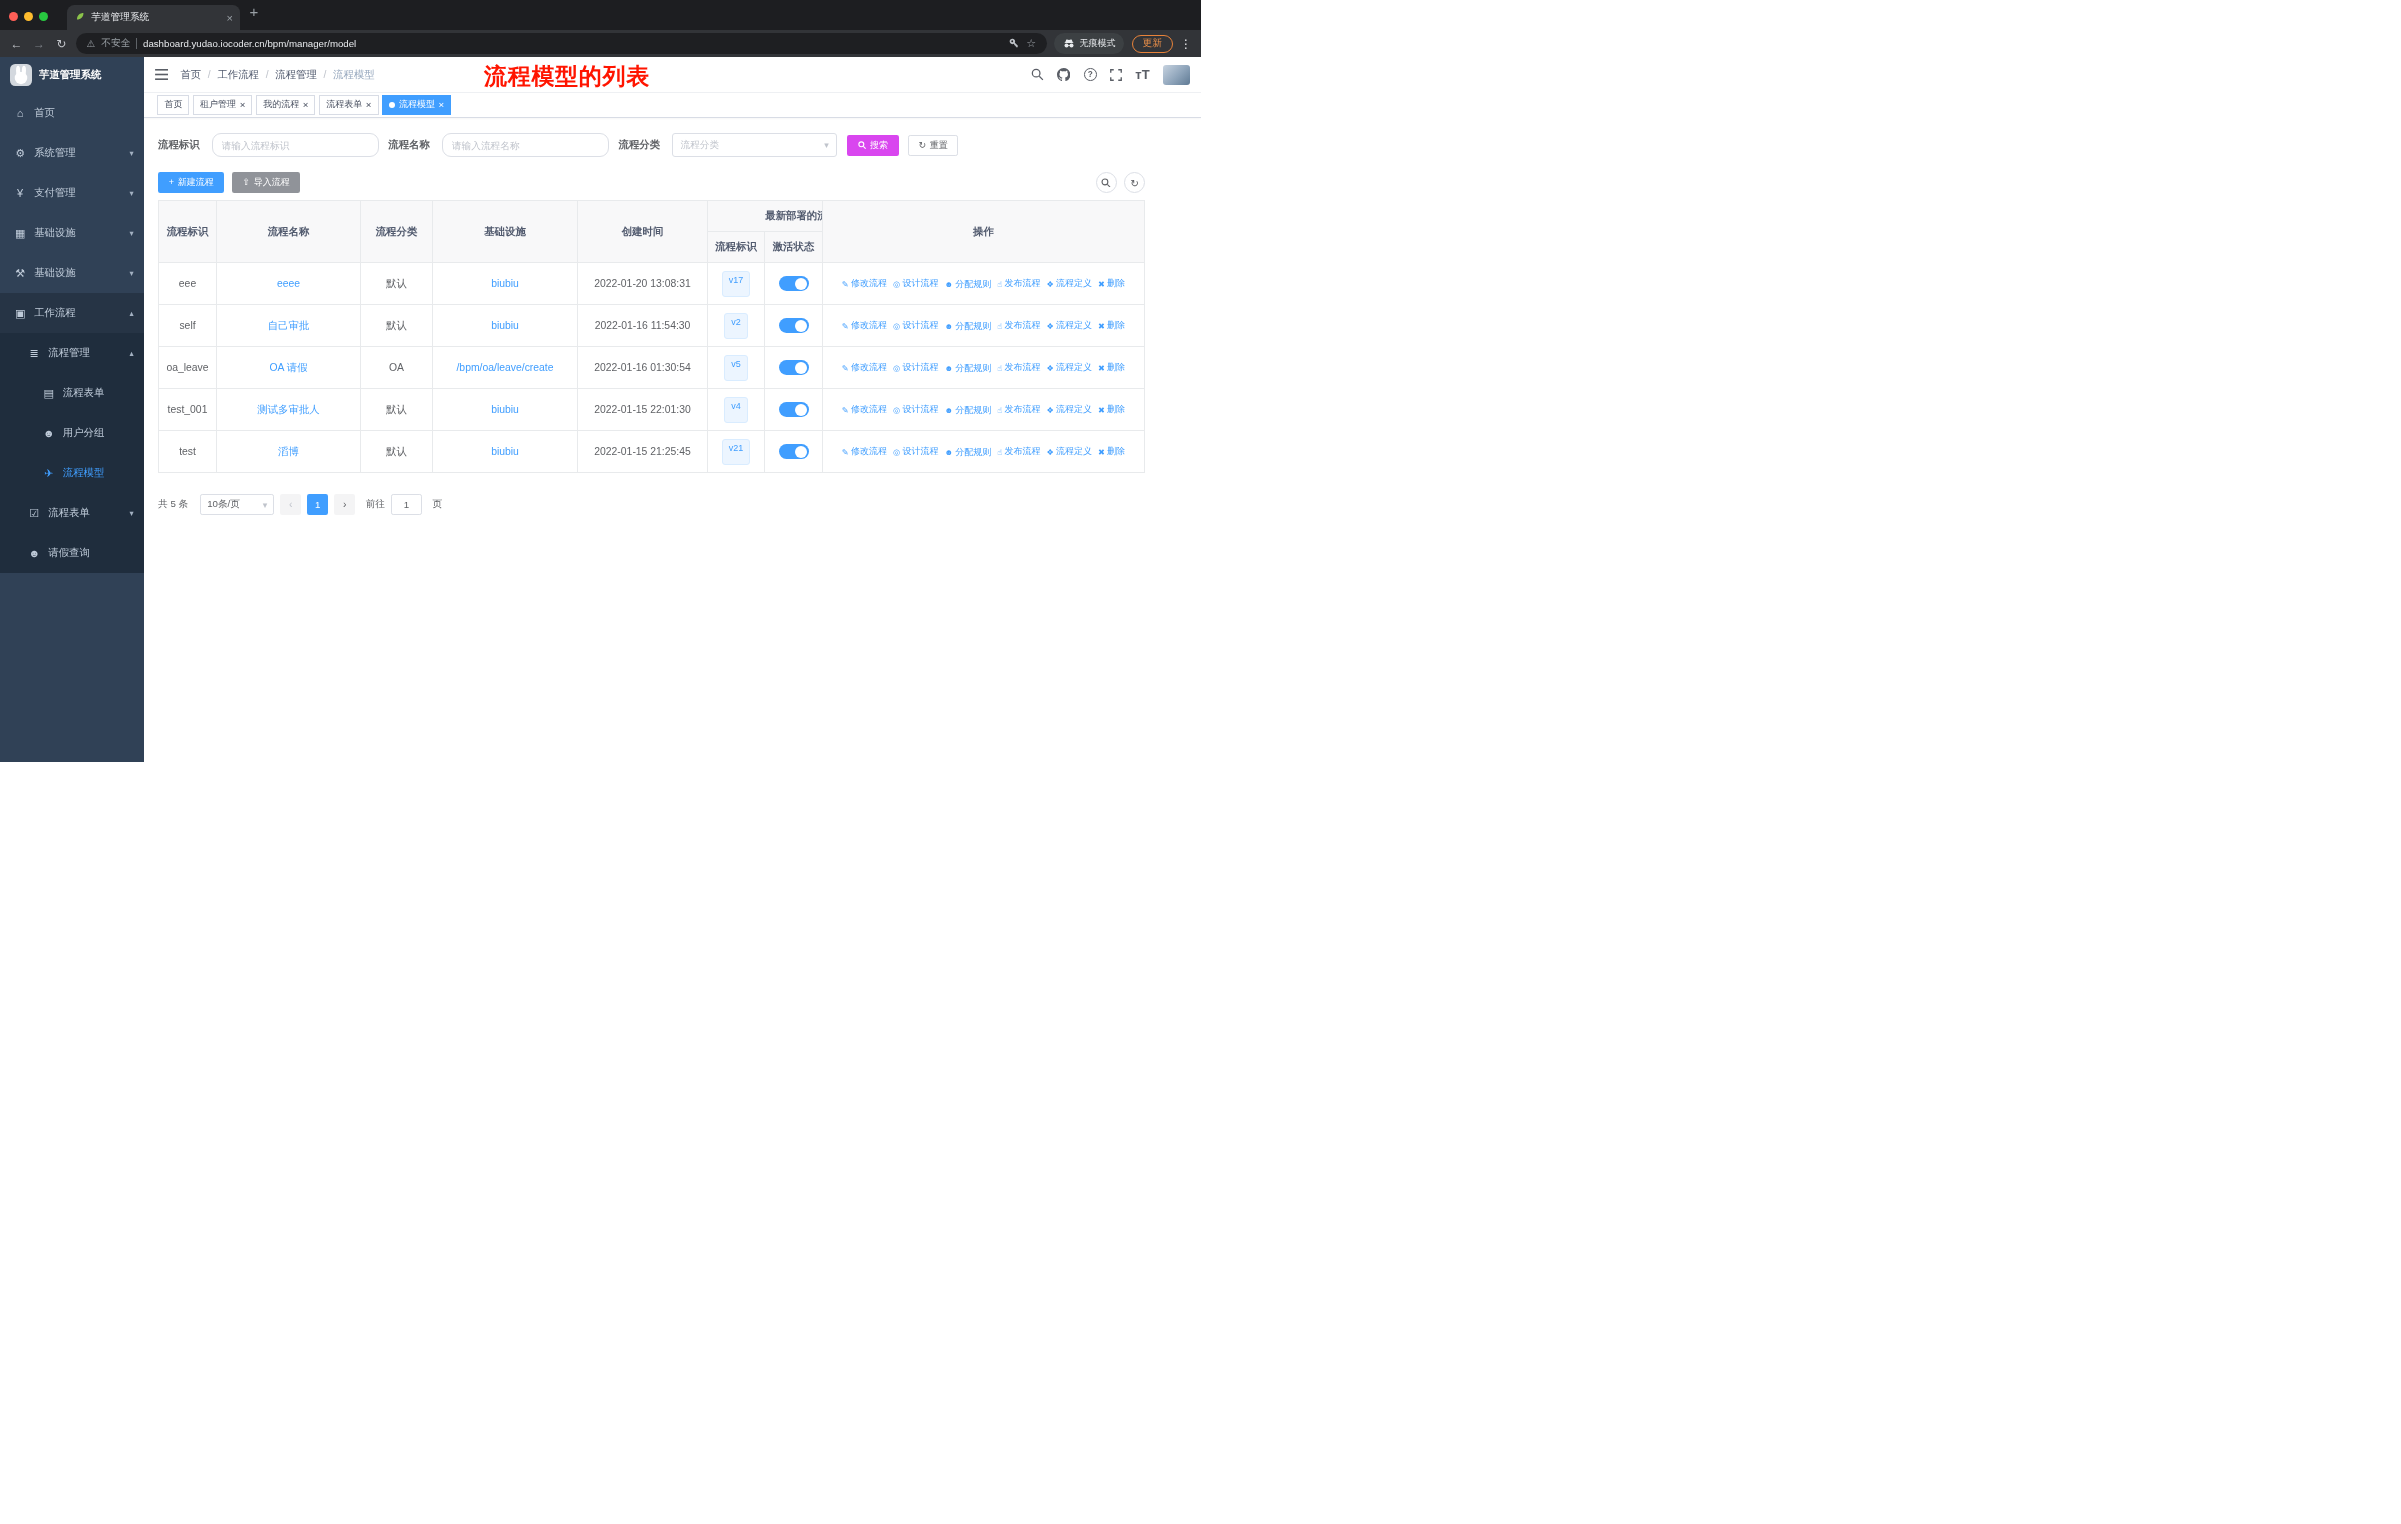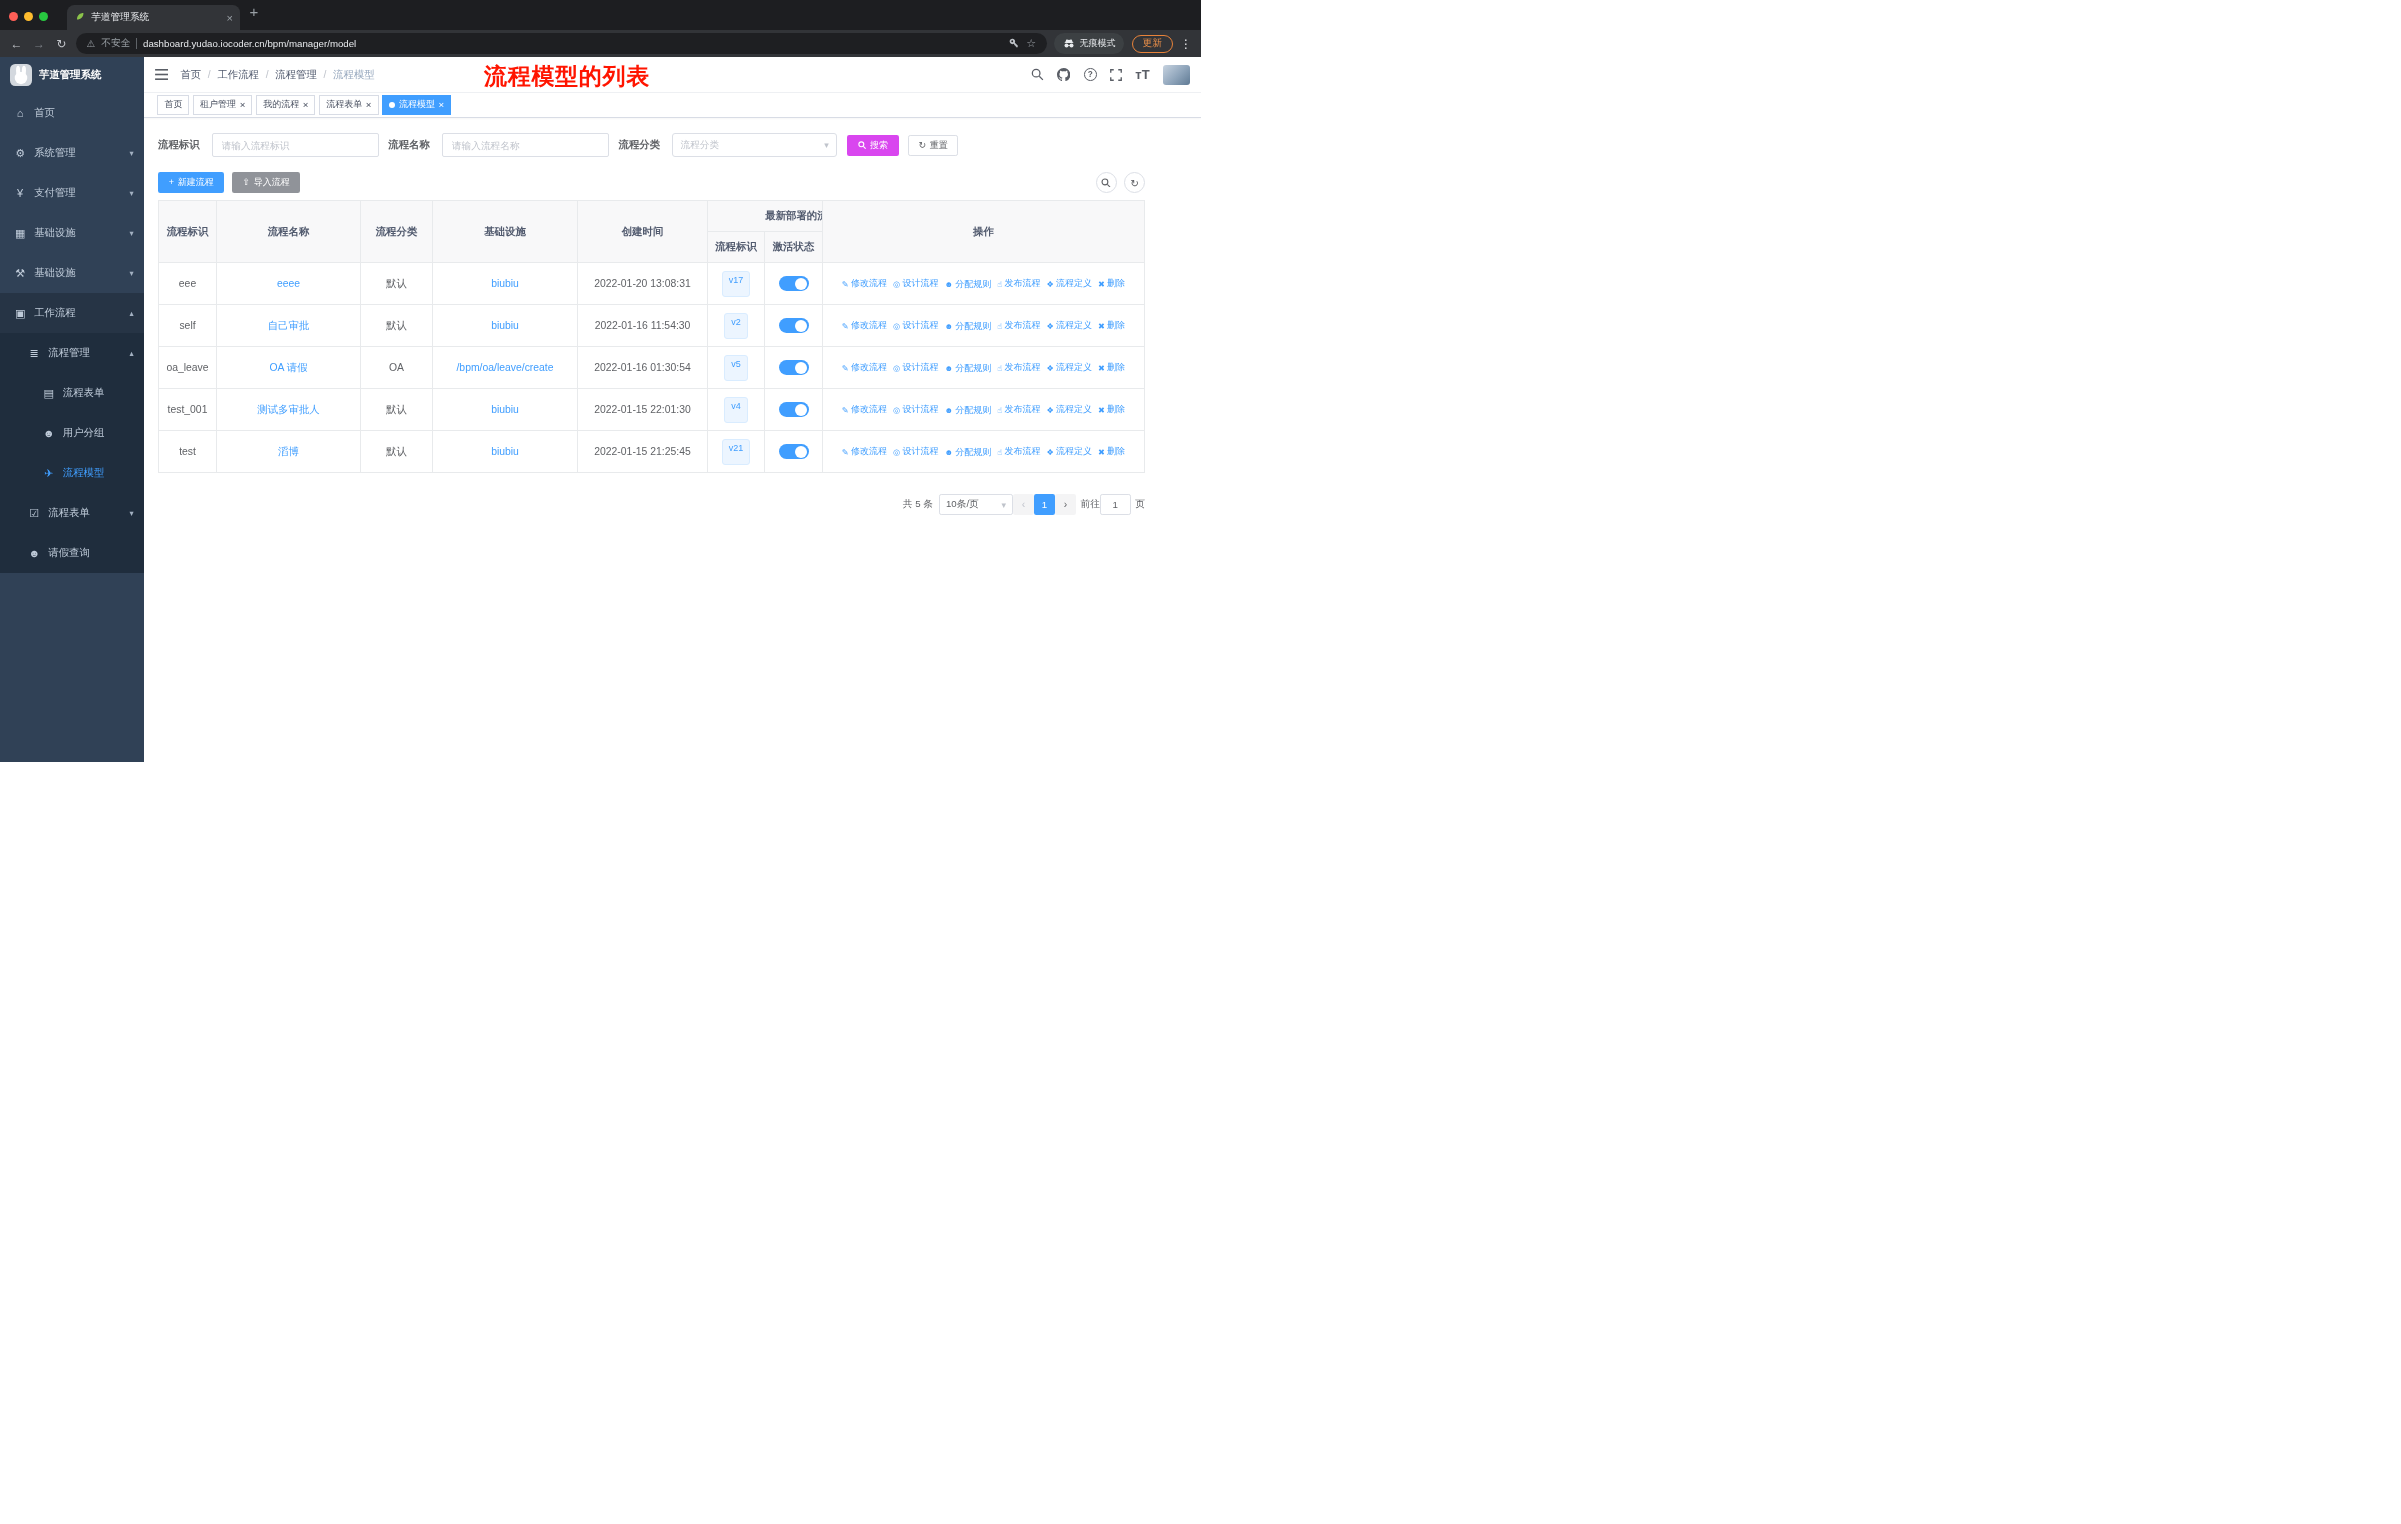--- a/index.html
+++ b/index.html
@@ -64,21 +64,21 @@
   .tags-row { height:25px; display:flex; align-items:center; gap:3.7px; padding:0 13.4px; border-bottom:0.7px solid #d8dce5; box-shadow:0 0.7px 2.2px rgba(0,0,0,.06); }
   .tag { height:19.4px; display:inline-flex; align-items:center; gap:3.7px; border:0.7px solid #d8dce5; background:#fff; padding:0 6px; font-size:9px; color:#495060; cursor:pointer; }
   .tag.active { background:#409eff; border-color:#409eff; color:#fff; }
   .tag-dot { width:6px; height:6px; border-radius:50%; background:#fff; }
   .tag-close { font-size:9.7px; }
 
   
   .content { padding:15px 15px 0 14px; }
   .filter-row { display:flex; align-items:center; margin-bottom:15px; }
   .f-label { color:#606266; font-weight:700; font-size:10.4px; margin-right:12px; white-space:nowrap; }
-  .f-input { width:167px; height:24px; border:0.7px solid #dcdfe6; border-radius:2px; padding:0 9px; font-size:9.7px; color:#606266; margin-right:9.7px; outline:none; font-family:inherit; }
+  .f-input { width:167px; height:24px; border:0.7px solid #dcdfe6; border-radius:9px; padding:0 9px; font-size:9.7px; color:#606266; margin-right:9.7px; outline:none; font-family:inherit; }
   .f-input::placeholder { color:#c0c4cc; }
   .f-select { width:165px; height:24px; border:0.7px solid #dcdfe6; border-radius:3px; padding:0 7.4px; display:flex; align-items:center; justify-content:space-between; color:#c0c4cc; font-size:9.7px; margin-right:10.4px; cursor:pointer; }
   .sel-arrow { color:#c0c4cc; font-size:9px; }
   .btn { height:21px; border:0.7px solid transparent; border-radius:2.2px; font-size:9px; display:inline-flex; align-items:center; gap:3.7px; padding:0 9.7px; cursor:pointer; font-family:inherit; }
   .btn .b-ic { font-size:9px; line-height:1; }
   .btn-search { background:#d946ef; color:#fff; }
   .btn-reset { background:#fff; border-color:#dcdfe6; color:#606266; margin-left:9px; }
   .action-row { display:flex; align-items:center; margin-bottom:7.4px; width:987px; }
   .btn-create { background:#409eff; color:#fff; }
   .btn-import { background:#909399; color:#fff; margin-left:7.4px; }
@@ -94,21 +94,21 @@
   .group-inner { display:block; width:208px; white-space:nowrap; }
   .link { color:#409eff; cursor:pointer; }
   .vtag { display:inline-block; padding:0 6px; height:26px; line-height:16.4px; background:#ecf5ff; border:0.7px solid #d9ecff; border-radius:3px; color:#409eff; font-size:9px; }
   .toggle { width:30px; height:15px; border-radius:7.4px; background:#409eff; position:relative; display:inline-block; vertical-align:middle; cursor:pointer; }
   .toggle::after { content:''; position:absolute; top:1.5px; right:1.5px; width:12px; height:12px; border-radius:50%; background:#fff; }
   .col-actions { box-shadow:-4.5px 0 6px -3px rgba(0,0,0,.18); }
   .action-link { display:inline-flex; align-items:center; gap:2.2px; margin:0 3px; color:#409eff; font-size:9px; white-space:nowrap; cursor:pointer; }
   .action-link .ai { font-size:8.2px; }
 
   
-  .pagination { width:987px; display:flex; align-items:center; justify-content:flex-end; margin-top:21px; font-size:9.7px; color:#606266; }
+  .pagination { width:987px; display:flex; align-items:center; gap:6px; margin-top:21px; font-size:9.7px; color:#606266; }
   .total { margin-right:6px; }
   .size-select { width:74px; height:21px; border:0.7px solid #dcdfe6; border-radius:2.2px; display:flex; align-items:center; justify-content:space-between; padding:0 6px; cursor:pointer; }
   .pg-btn { width:21px; height:21px; border-radius:2.2px; background:#f4f4f5; display:flex; align-items:center; justify-content:center; font-size:10.4px; cursor:pointer; }
   .pg-prev { color:#c0c4cc; }
   .pg-next { color:#606266; }
   .pg-page { background:#409eff; color:#fff; font-size:9.7px; }
   .goto-label { margin-left:4.5px; }
   .goto-input { width:31px; height:21px; border:0.7px solid #dcdfe6; border-radius:2.2px; text-align:center; font-size:9.7px; color:#606266; outline:none; font-family:inherit; }
 </style>
 </head>

